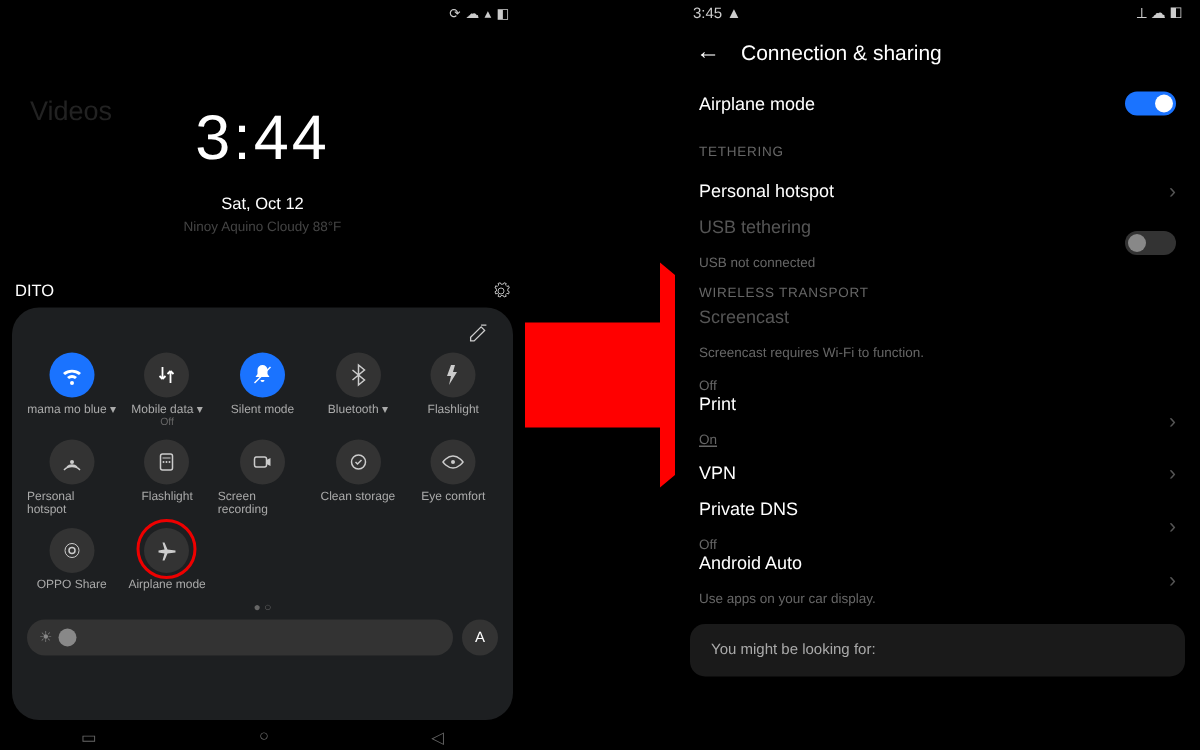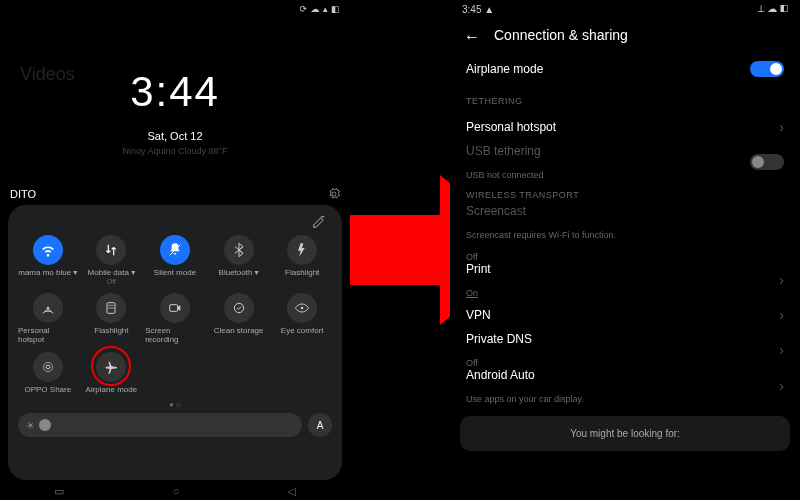--- a/index.html
+++ b/index.html
@@ -45,21 +45,21 @@
   .row-r .sub { font-size: 9px; color: #666; margin-top: 12px; }
   .row-r .lbl { display: flex; flex-direction: column; }
   .cat { font-size: 9px; color: #666; letter-spacing: .5px; margin: 10px 0 4px; }
   .toggle { width: 34px; height: 16px; border-radius: 10px; background: #333; position: relative; }
   .toggle .knob { position: absolute; width: 12px; height: 12px; border-radius: 50%; background: #888; top: 2px; left: 2px; }
   .toggle.on { background: #1a73ff; }
   .toggle.on .knob { left: 20px; background: #fff; }
   .chev { color: #555; font-size: 14px; }
   .disabled { color: #555; }
   .on-txt { color: #1a73ff; text-decoration: underline; }
-  .suggest-box { margin: 12px 10px 0; background: #1a1a1a; border-radius: 10px; padding: 12px 2px; font-size: 10px; color: #aaa; text-align: center; }
+  .suggest-box { margin: 12px 10px 0; background: #1a1a1a; border-radius: 10px; padding: 12px 14px; font-size: 10px; color: #aaa; }
   svg { fill: #ccc; }
 </style>
 </head>
 <body>
 
 <div class="left-phone">
   <div class="status-bar-l">⟳ ☁ ▴ ◧</div>
   <div class="videos-label">Videos</div>
   <div class="clock-area">
     <div class="clock-time">3:44</div>

